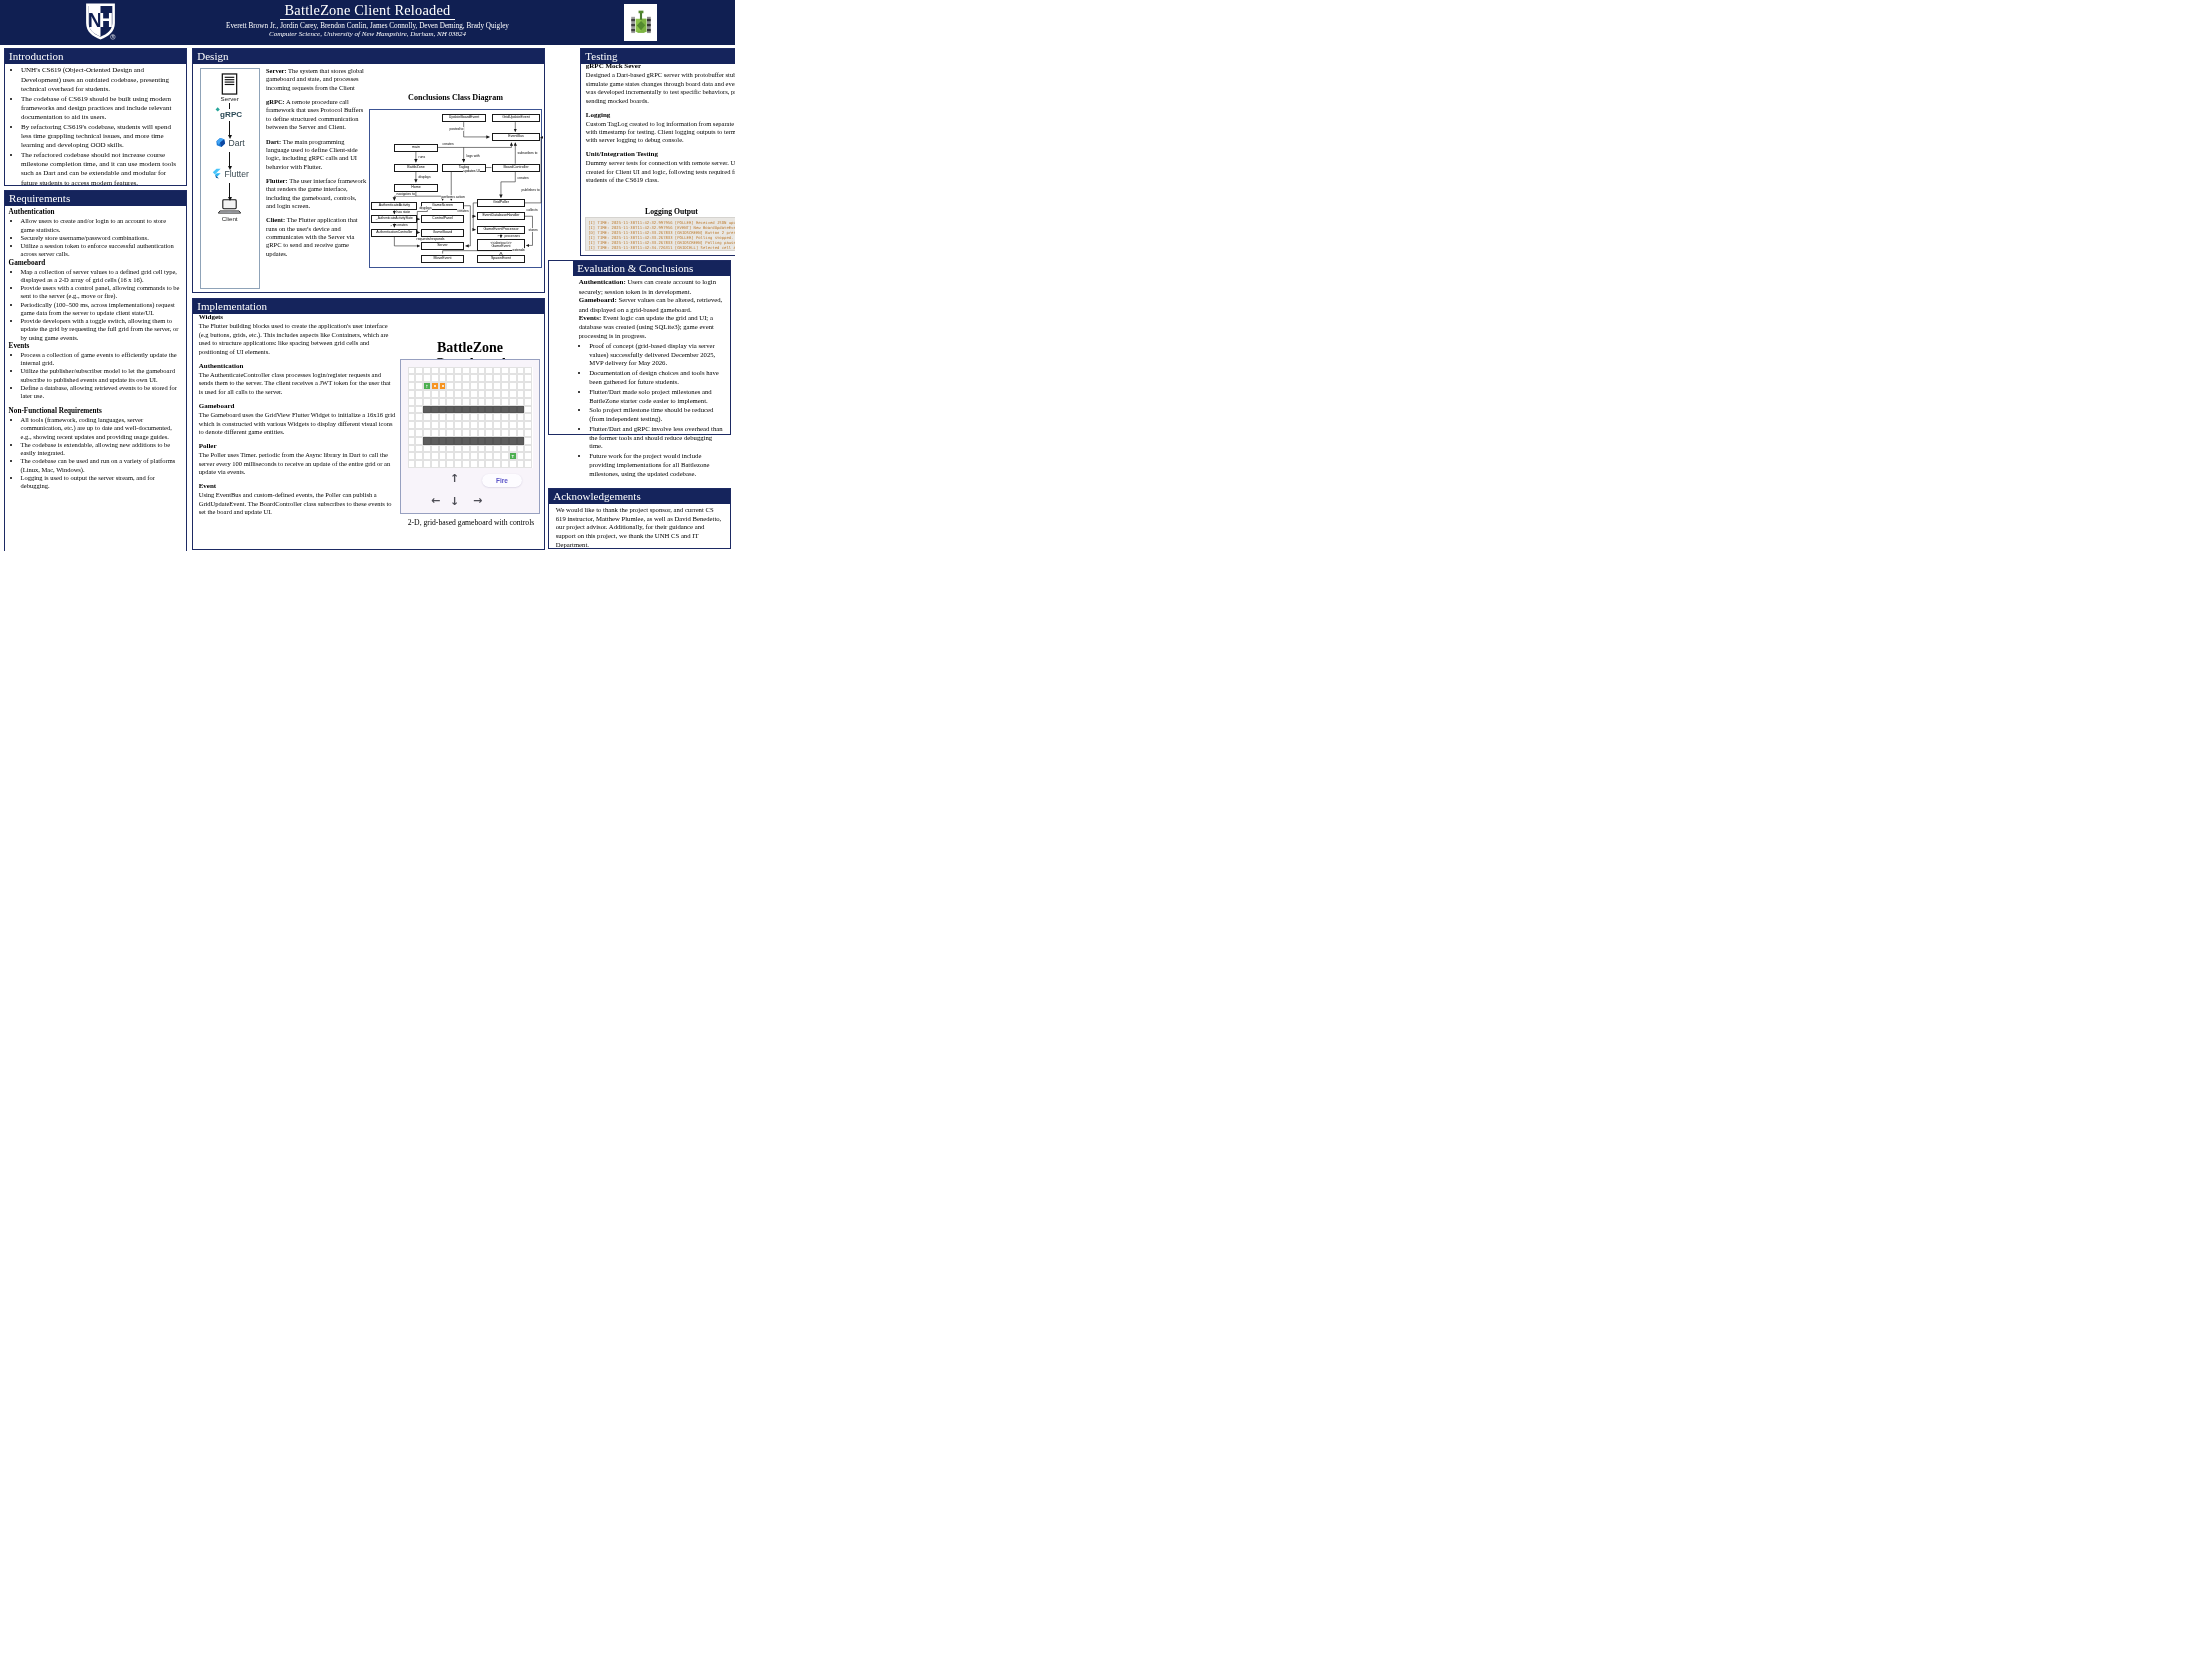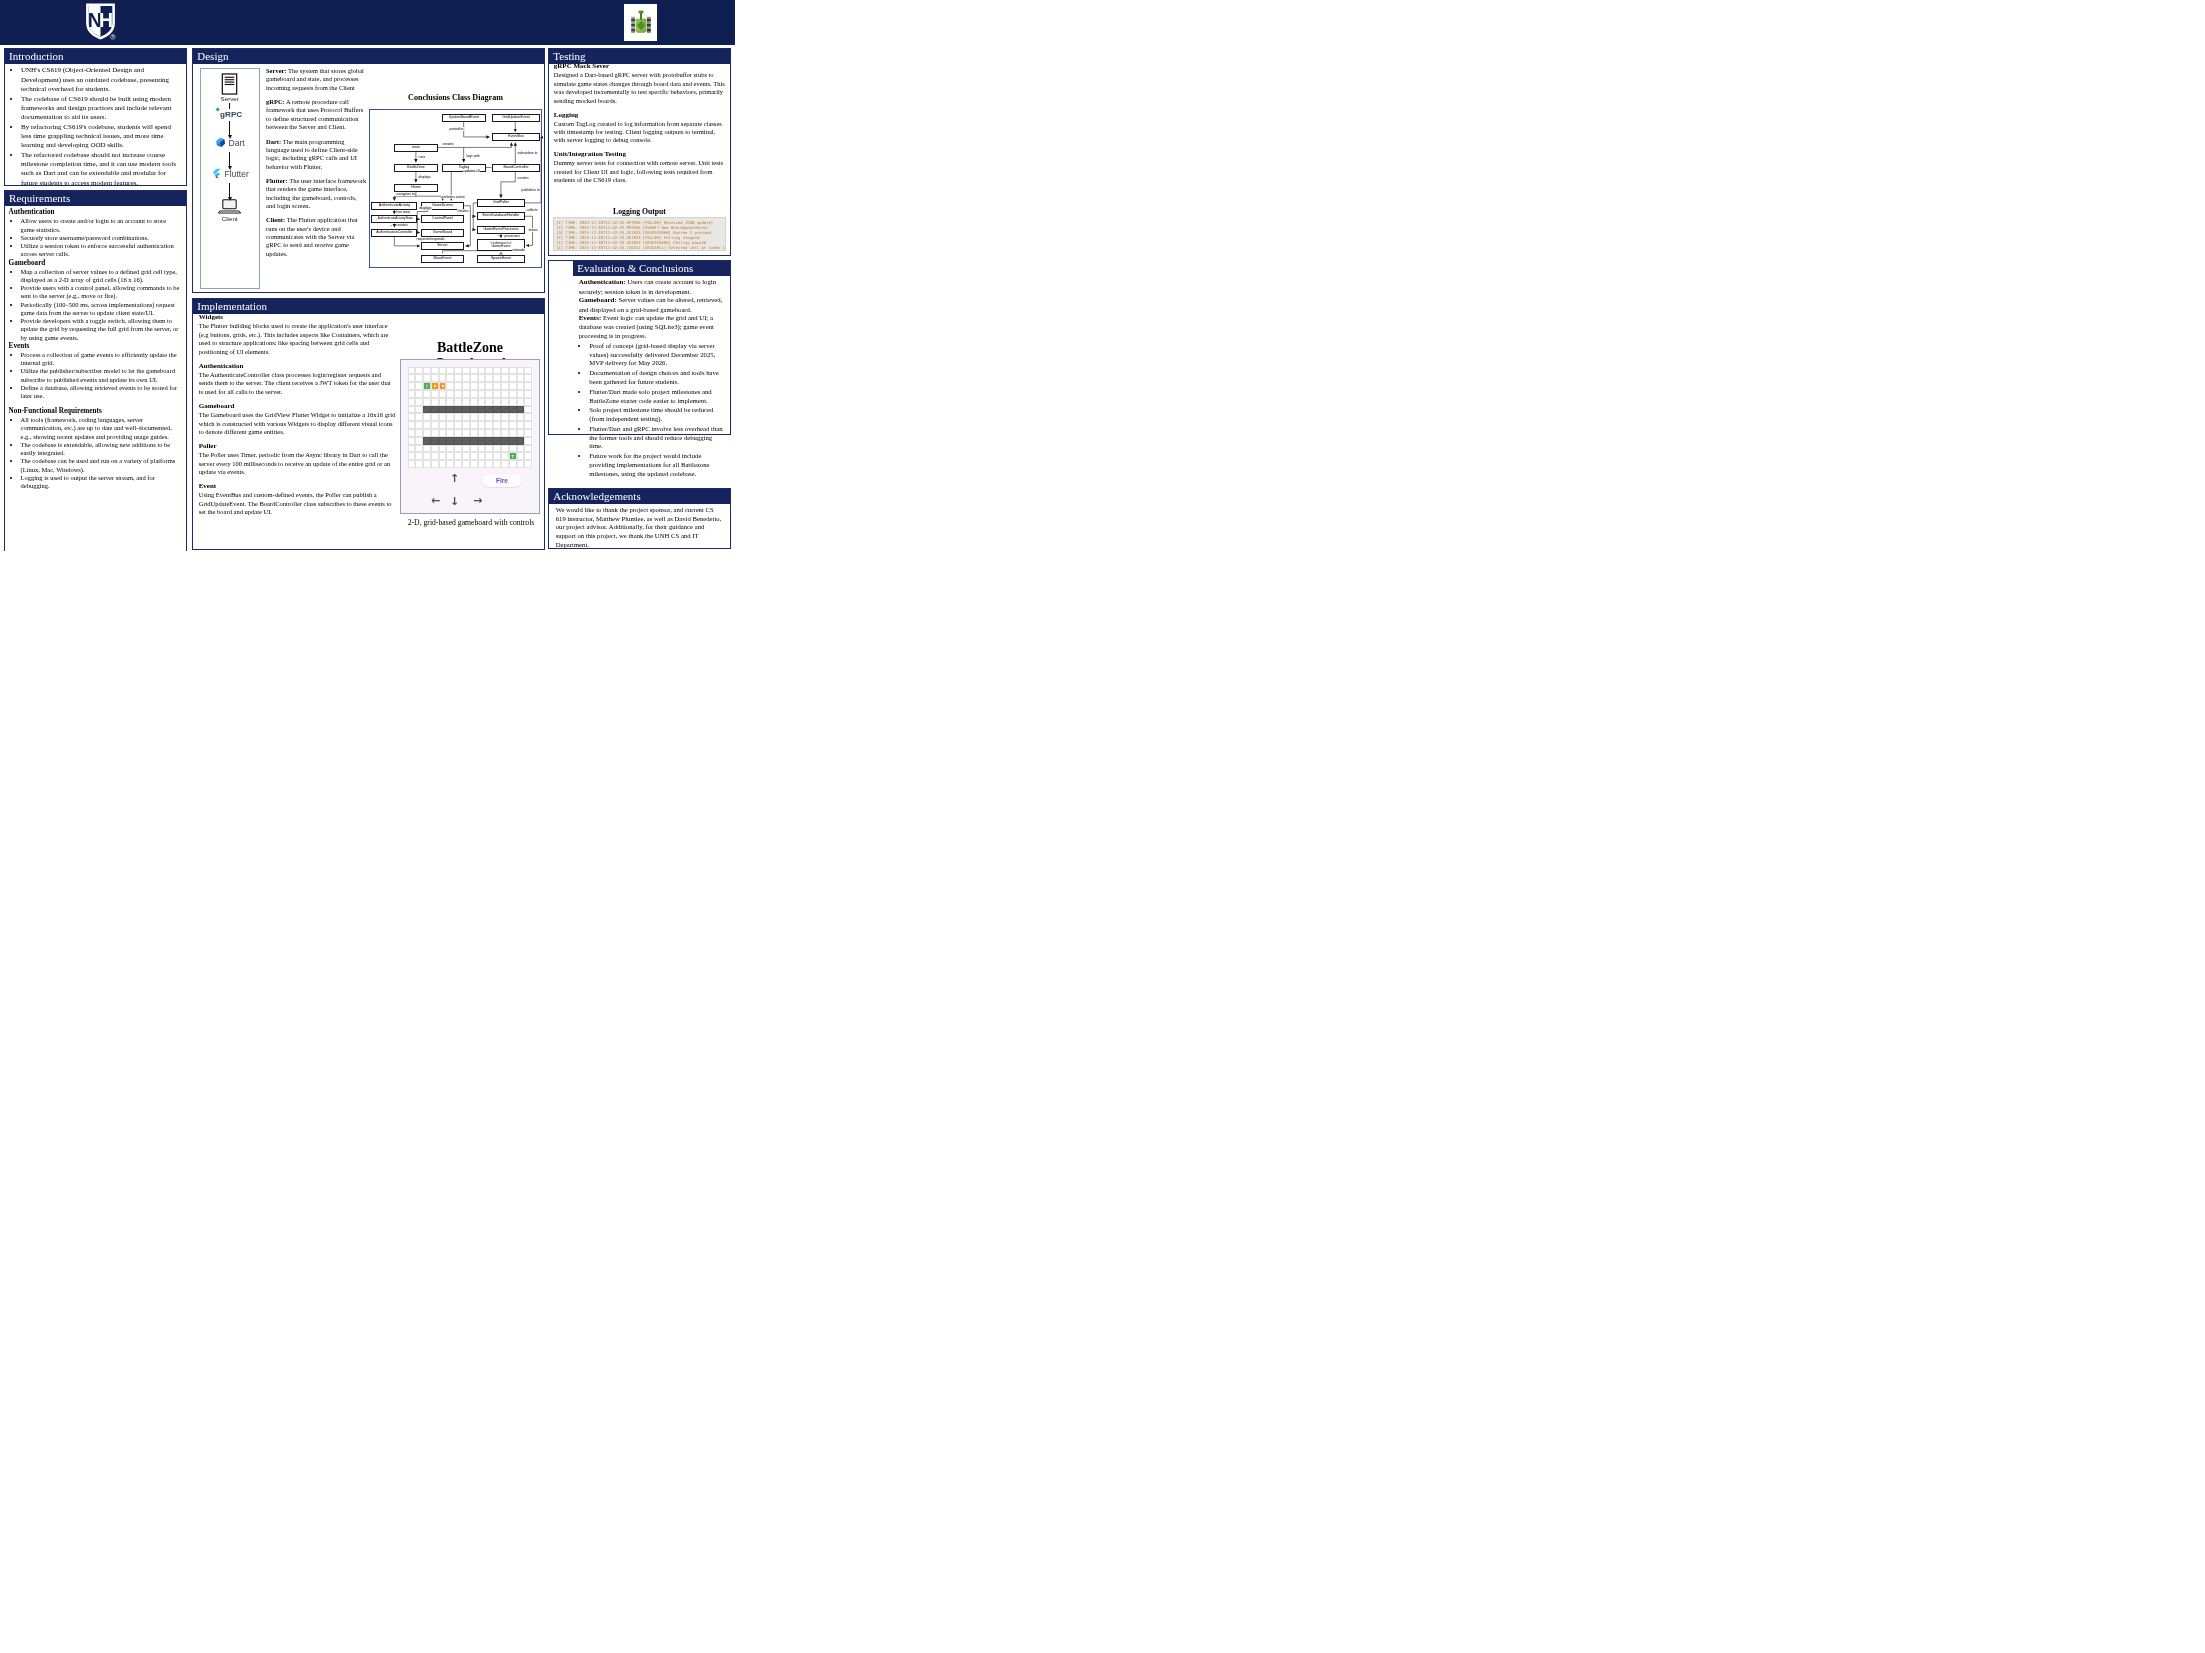--- a/index.html
+++ b/index.html
@@ -19,21 +19,21 @@
              background: #fff; display: flex; align-items: center; justify-content: center; }
 
   
   .section { position: absolute; background: #fff; border: 1px solid #1d2a63; }
   .bar { background: #15245c; color: #fff; font-size: 11px; padding: 0.5px 4.3px 1.4px;
          line-height: 1.15; }
   #introduction   { left: 3.8px;    top: 48px; width: 183px; height: 138px; }
   #requirements   { left: 3.8px;    top: 190px; width: 183px; height: 405px; }
   #design         { left: 192px;  top: 48px; width: 353px; height: 245px; }
   #implementation { left: 192px;  top: 298px; width: 353px; height: 252px; }
-  #testing        { left: 548px; top: 48px; width: 183px; height: 208px; }
+  #testing        { left: 580px; top: 48px; width: 183px; height: 208px; }
   #evaluation     { left: 548px; top: 260px; width: 183px; height: 175px; padding-left: 24px; }
   #acknowledge    { left: 548px; top: 488px; width: 183px; height: 61px; }
 
   
   .pad { padding: 2.9px 4.8px 1.9px 3.8px; }
   #introduction ul { list-style: disc; padding-left: 12.4px; font-size: 7px; line-height: 1.3; }
   #introduction li { margin-bottom: 1px; }
   .gheading { font-weight: bold; font-size: 7.2px; line-height: 1.25; }
   #requirements ul { list-style: disc; padding-left: 12px; font-size: 6.5px; line-height: 1.27; }
   .gap-top { margin-top: 6.7px; }
@@ -118,20 +118,25 @@
   <div class="shield">
     <svg width="31" height="37" viewBox="0 0 60 72">
       <path d="M2 1 h56 v38 c0 17 -12 26 -28 32 C14 65 2 56 2 39 Z" fill="#ffffff"></path>
       <path d="M7 6 h46 v33 c0 14 -10 21.5 -23 26.5 C17 60.5 7 53 7 39 Z" fill="#101f52"></path>
       <path d="M7 6 h23 v59 C17 60.5 7 53 7 39 Z" fill="#ffffff"></path>
       <text x="19" y="47" text-anchor="middle" font-family="Liberation Sans, sans-serif" font-weight="bold" font-size="38" fill="#101f52">N</text>
       <text x="41" y="47" text-anchor="middle" font-family="Liberation Sans, sans-serif" font-weight="bold" font-size="38" fill="#ffffff">H</text>
       <circle cx="54" cy="66" r="4.5" fill="none" stroke="#fff" stroke-width="1"></circle>
       <text x="54" y="68.5" text-anchor="middle" font-size="6" fill="#fff" font-family="Liberation Sans, sans-serif">R</text>
     </svg>
+  </div>
+  <div class="titleblock">
+    <div class="title">BattleZone Client Reloaded</div>
+    <div class="authors">Everett Brown Jr., Jordin Carey, Brendon Conlin, James Connolly, Deven Deming, Brady Quigley</div>
+    <div class="affil">Computer Science, University of New Hampshire, Durham, NH 03824</div>
   </div>
   <div class="tankbox">
     <svg width="26" height="29" viewBox="0 0 16 17">
       <rect x="2" y="5" width="2.3" height="10" fill="#9e9e9e"></rect>
       <rect x="2" y="6.3" width="2.3" height="1.4" fill="#424242"></rect>
       <rect x="2" y="9.4" width="2.3" height="1.4" fill="#424242"></rect>
       <rect x="2" y="12.5" width="2.3" height="1.4" fill="#424242"></rect>
       <rect x="11.7" y="5" width="2.3" height="10" fill="#8d8d8d"></rect>
       <rect x="11.7" y="6.3" width="2.3" height="1.4" fill="#333"></rect>
       <rect x="11.7" y="9.4" width="2.3" height="1.4" fill="#333"></rect>

